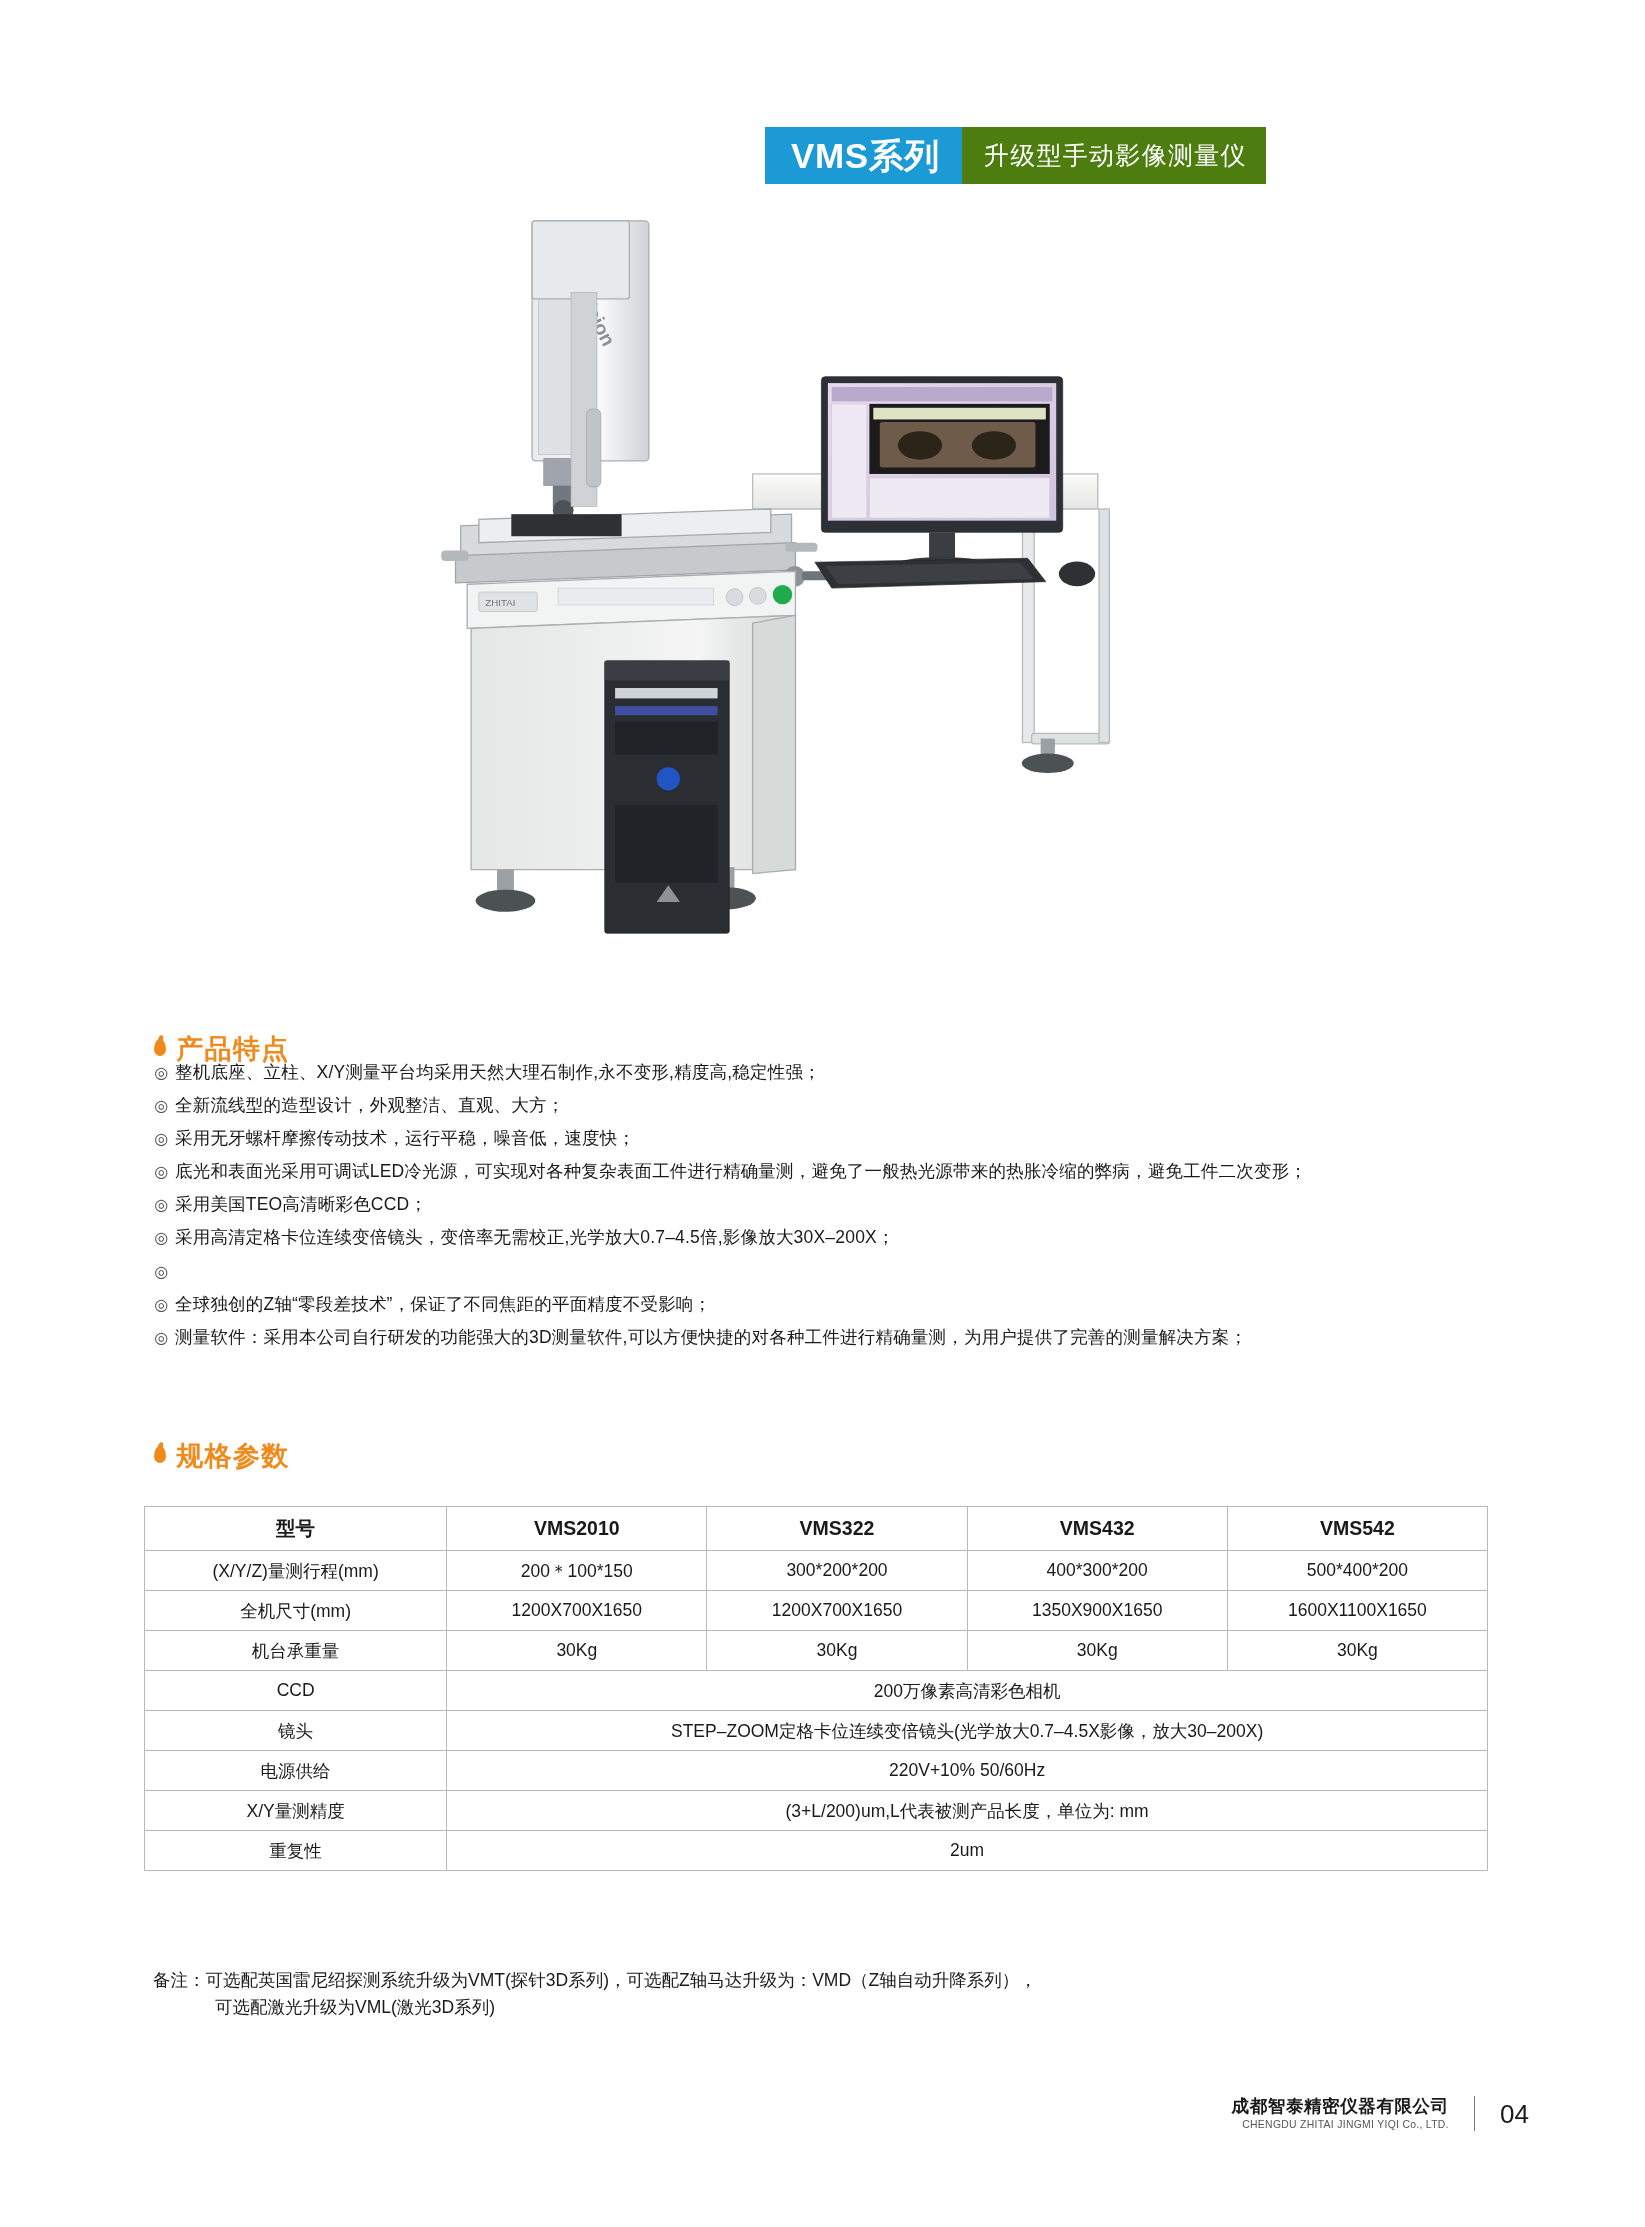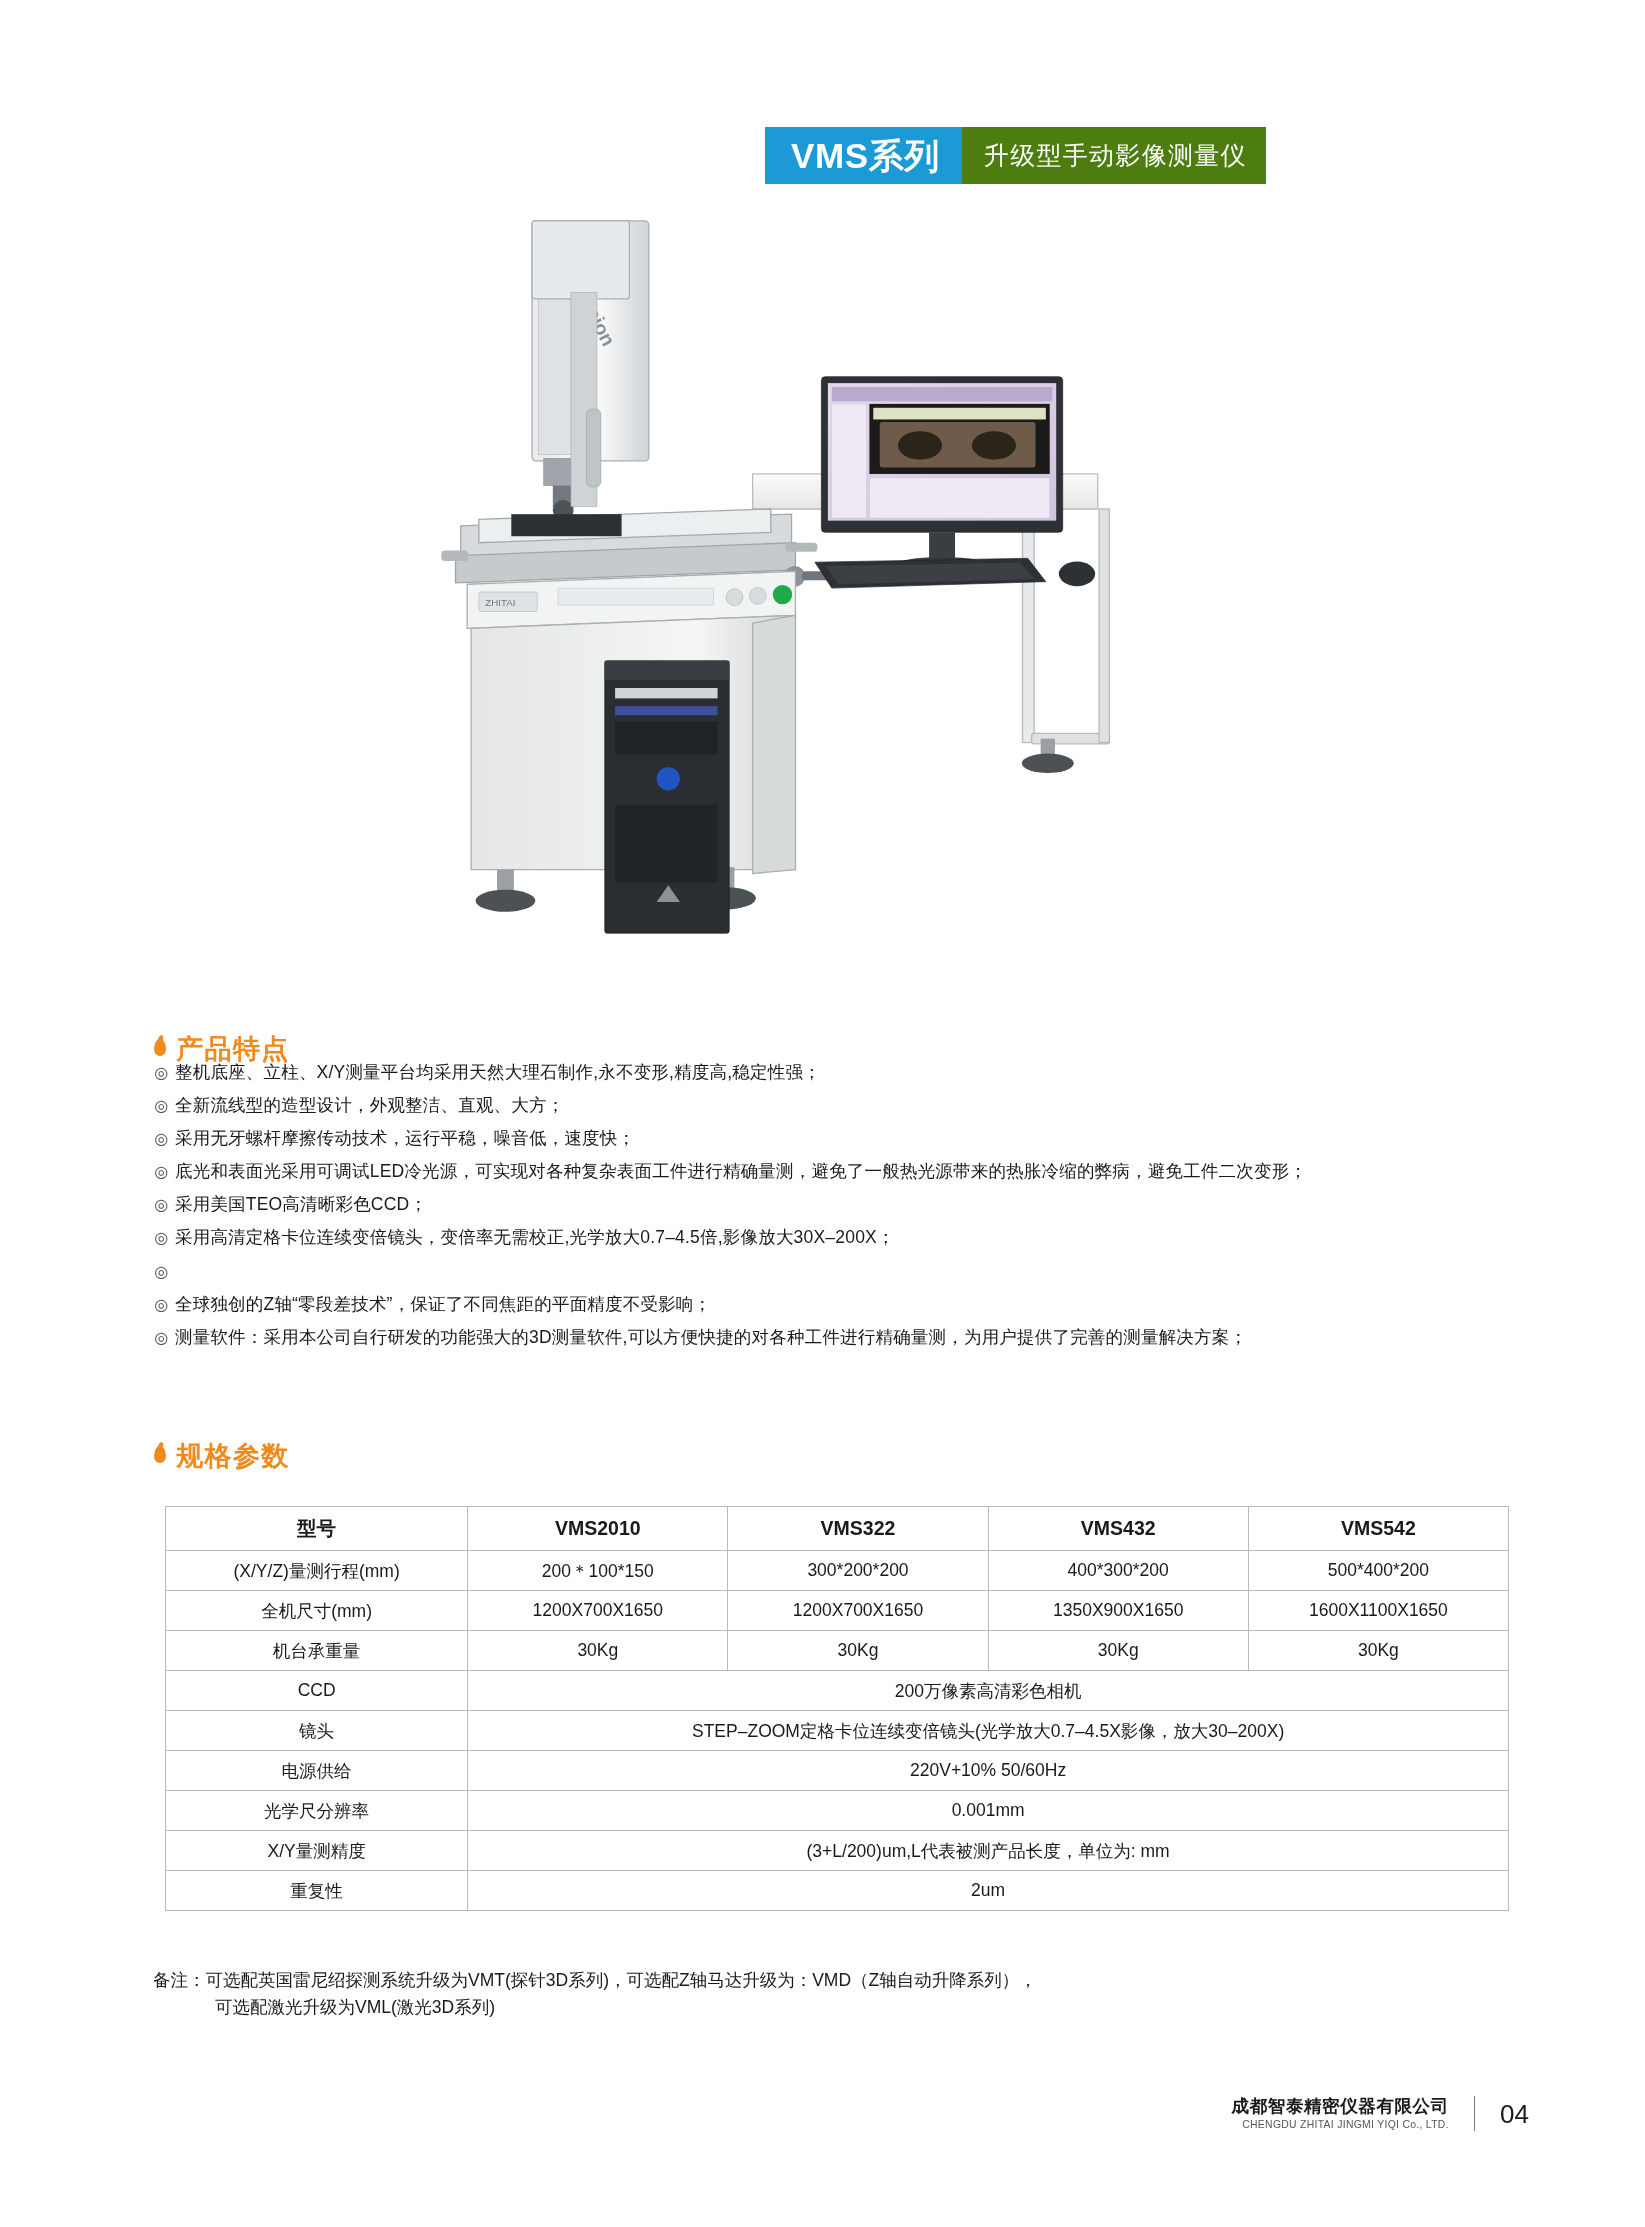--- a/index.html
+++ b/index.html
@@ -119,21 +119,21 @@
   .feature-text {
     font-size: 17.5px;
     line-height: 23.4px;
     color: #1a1a1a;
     letter-spacing: 0.2px;
   }
 
   
   .spec-wrap {
     position: absolute;
-    left: 165px;
+    left: 144px;
     top: 1506px;
     width: 1344px;
   }
   table.spec {
     border-collapse: collapse;
     width: 1344px;
     table-layout: fixed;
   }
   table.spec td, table.spec th {
     border: 0.6px solid #b9b9b9;
@@ -428,24 +428,20 @@
         <tr>
           <td class="label">镜头</td>
           <td colspan="4">STEP–ZOOM定格卡位连续变倍镜头(光学放大0.7–4.5X影像，放大30–200X)</td>
         </tr>
 
         <tr>
           <td class="label">电源供给</td>
           <td colspan="4">220V+10% 50/60Hz</td>
         </tr>
 
-        <tr>
-          <td class="label">光学尺分辨率</td>
-          <td colspan="4">0.001mm</td>
-        </tr>
 
         <tr>
           <td class="label">X/Y量测精度</td>
           <td colspan="4">(3+L/200)um,L代表被测产品长度，单位为: mm</td>
         </tr>
 
         <tr>
           <td class="label">重复性</td>
           <td colspan="4">2um</td>
         </tr>

